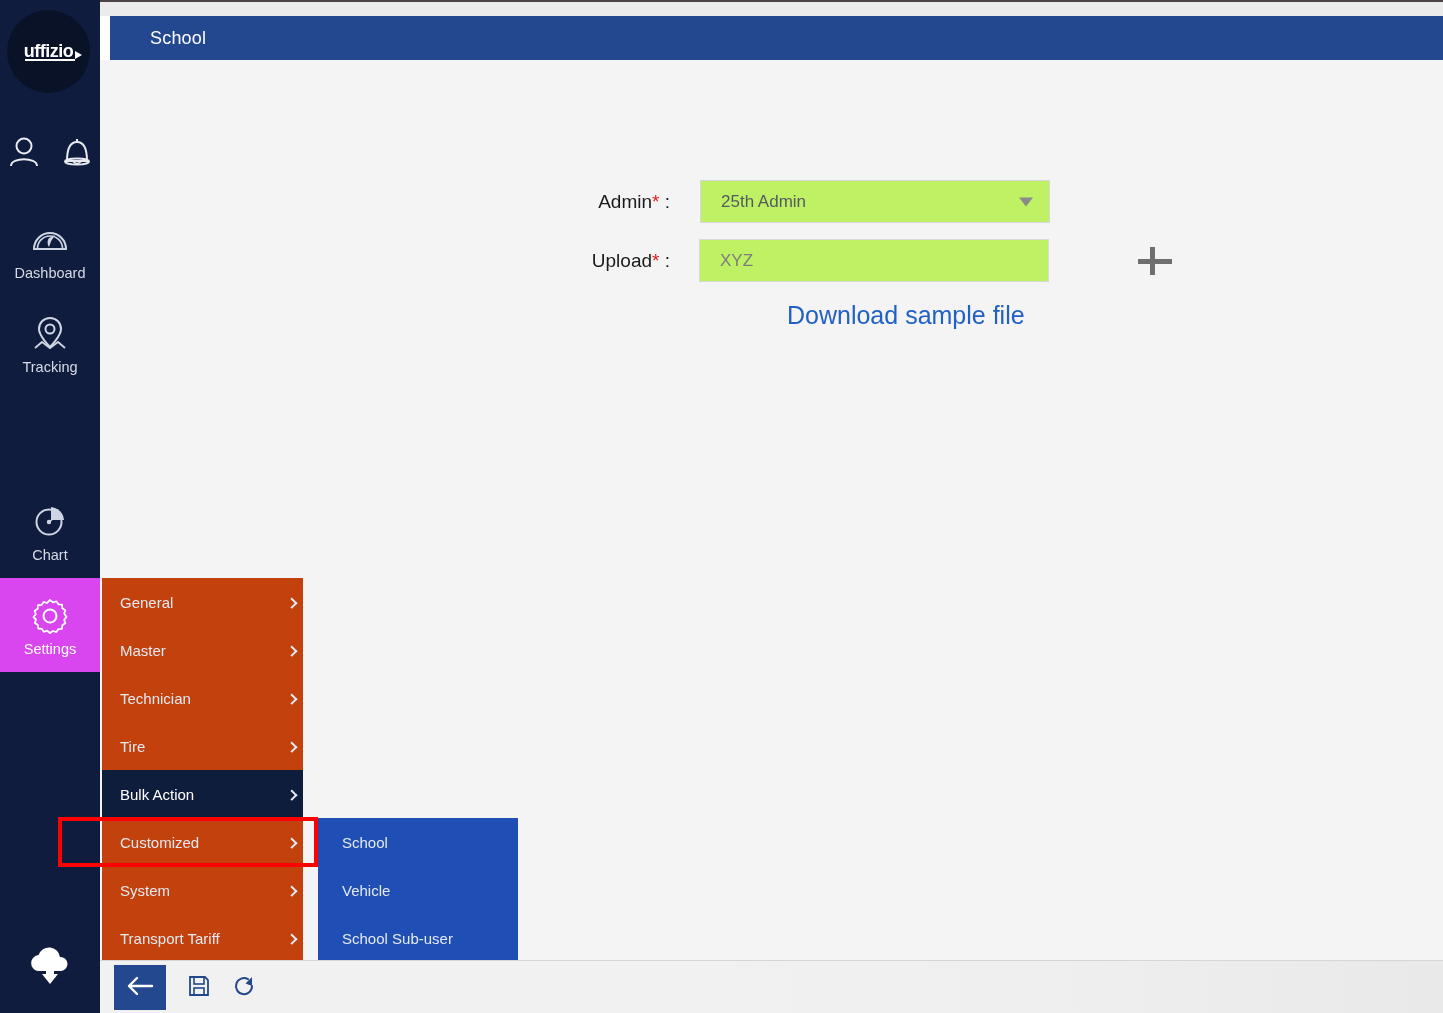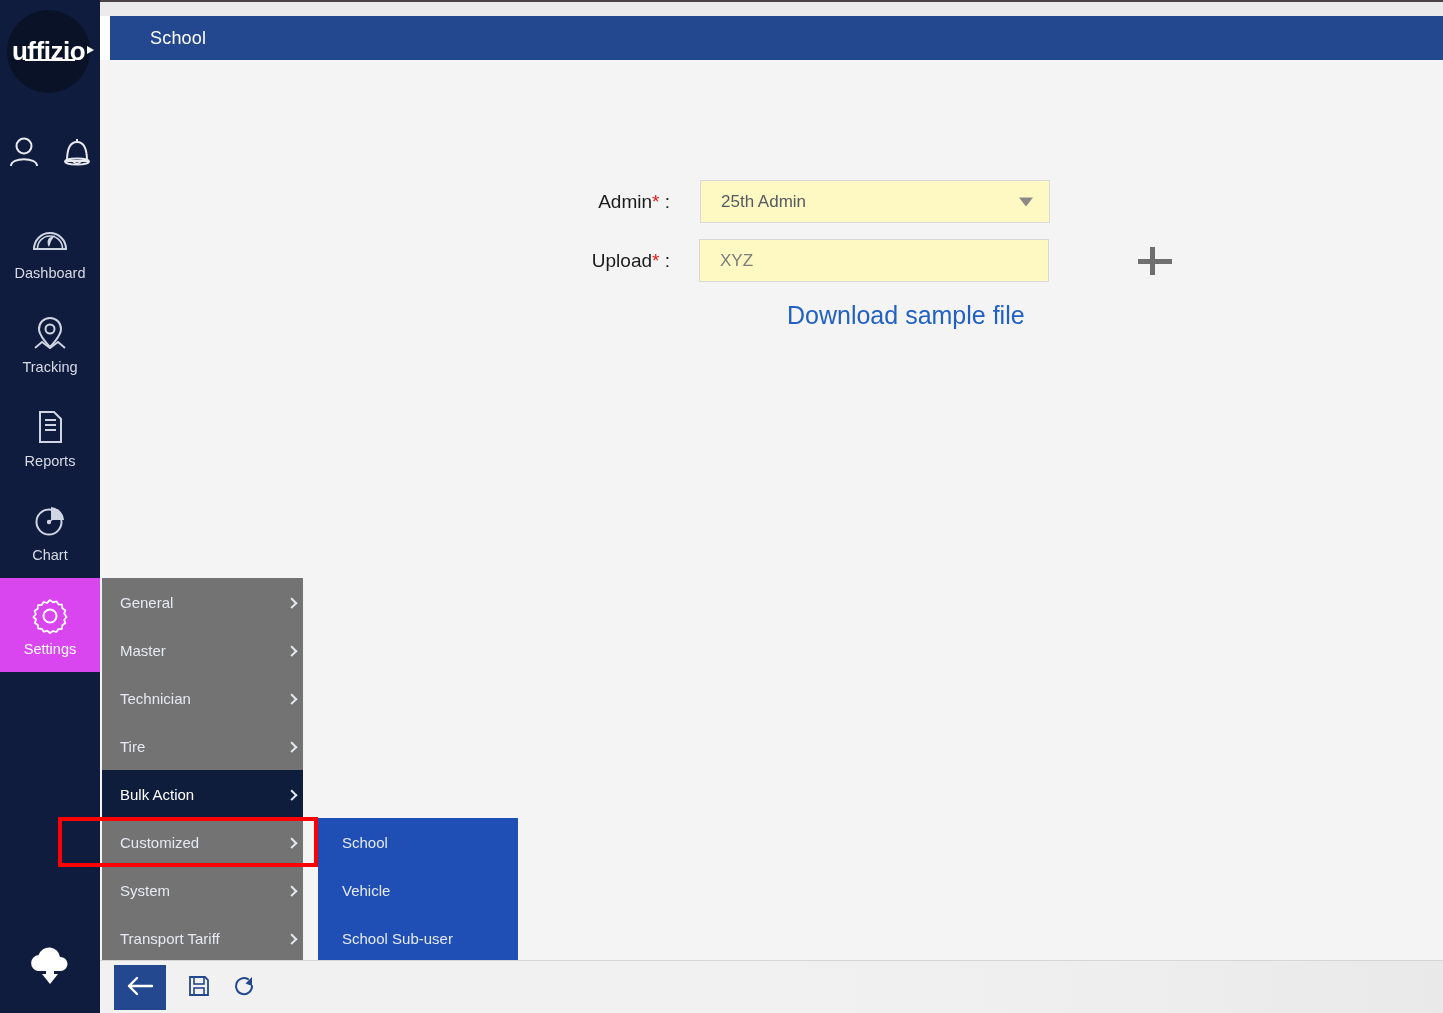--- a/index.html
+++ b/index.html
@@ -21,21 +21,21 @@
   .rail {
     position: absolute; left: 0; top: 0; width: 100px; height: 1013px;
     background: #101c3d; z-index: 30;
   }
   .logo-circle {
     position: absolute; left: 7px; top: 10px; width: 83px; height: 83px;
     border-radius: 50%; background: #0a1228;
     display: flex; align-items: center; justify-content: center;
   }
   .logo-text {
-    color: #ffffff; font-size: 26px; font-weight: 700; letter-spacing: -0.5px;
+    color: #ffffff; font-size: 18px; font-weight: 700; letter-spacing: -0.5px;
     position: relative;
   }
   .logo-text::after {
     content: ""; position: absolute; right: -9px; top: 10px;
     border-left: 7px solid #ffffff;
     border-top: 4px solid transparent; border-bottom: 4px solid transparent;
   }
   .logo-strike {
     position: absolute; left: 18px; top: 49px; width: 50px; height: 2px;
     background: #ffffff;
@@ -79,21 +79,21 @@
   }
 
   .form-row { position: absolute; display: flex; align-items: center; }
   .form-label {
     font-size: 19px; color: #1b1b1b; text-align: right;
     width: 130px; white-space: nowrap;
   }
   .form-label .req { color: #e01b1b; }
 
   .field-select, .field-text {
-    width: 350px; height: 43px; background: #fef9c3;
+    width: 350px; height: 43px; background: #bef264;
     border: 1px solid #d8d8d8; font-size: 17px; color: #555a60;
     display: flex; align-items: center; padding: 0 12px 0 20px;
     font-family: "Liberation Sans", sans-serif;
   }
   .field-select { position: relative; cursor: pointer; }
   .caret {
     position: absolute; right: 16px; top: 50%; transform: translateY(-50%);
     width: 0; height: 0; border-left: 7px solid transparent;
     border-right: 7px solid transparent; border-top: 9px solid #8a8a8a;
   }
@@ -111,21 +111,21 @@
   .plus-btn::after { left: 14.5px; top: 6px; width: 5px; height: 28px; }
 
   .sample-link {
     position: absolute; left: 687px; top: 241px;
     font-size: 25px; color: #2160c4; cursor: pointer;
   }
 
   
   .menu2 {
     position: absolute; left: 102px; top: 578px; width: 201px; height: 382px;
-    background: #737373; z-index: 40;
+    background: #c2410c; z-index: 40;
   }
   .menu-row {
     position: relative; height: 48px; display: flex; align-items: center;
     color: #e5e9f2; font-size: 15px; padding-left: 18px; cursor: pointer;
   }
   .menu-row .chev {
     position: absolute; right: 10px; top: 50%; transform: translateY(-50%);
     width: 8px; height: 8px; border-right: 2px solid #e5e9f2;
     border-top: 2px solid #e5e9f2; rotate: 45deg;
   }
@@ -207,29 +207,20 @@
       <span>
         <svg width="42" height="42" viewBox="0 0 42 42">
           <path d="M21 6 C14.5 6 10 11 10 17 C10 24 21 35 21 35 C21 35 32 24 32 17 C32 11 27.5 6 21 6 Z" fill="none" stroke="#cfd5e2" stroke-width="2"></path>
           <circle cx="21" cy="17" r="4.5" fill="none" stroke="#cfd5e2" stroke-width="2"></circle>
           <path d="M6 36 L13 30 L21 36 L29 30 L36 36" fill="none" stroke="#cfd5e2" stroke-width="1.8"></path>
         </svg>
       </span>
       <span class="label">Tracking</span>
     </div>
 
-    <div class="rail-item" style="top:390px">
-      <span>
-        <svg width="42" height="42" viewBox="0 0 42 42">
-          <path d="M11 6 h14 l7 7 v23 h-21 Z" fill="none" stroke="#cfd5e2" stroke-width="2"></path>
-          <path d="M16 14 h11 M16 19 h11 M16 24 h11" stroke="#cfd5e2" stroke-width="2"></path>
-        </svg>
-      </span>
-      <span class="label">Reports</span>
-    </div>
 
     <div class="rail-item" style="top:484px">
       <span>
         <svg width="42" height="42" viewBox="0 0 42 42">
           <circle cx="20" cy="22" r="12.5" fill="none" stroke="#cfd5e2" stroke-width="2"></circle>
           <path d="M22 20 L35 20 A14 14 0 0 0 22 7 Z" fill="#cfd5e2"></path>
           <circle cx="20" cy="22" r="2.2" fill="#cfd5e2"></circle>
           <path d="M20 22 L30 14" stroke="#cfd5e2" stroke-width="1.6"></path>
         </svg>
       </span>

